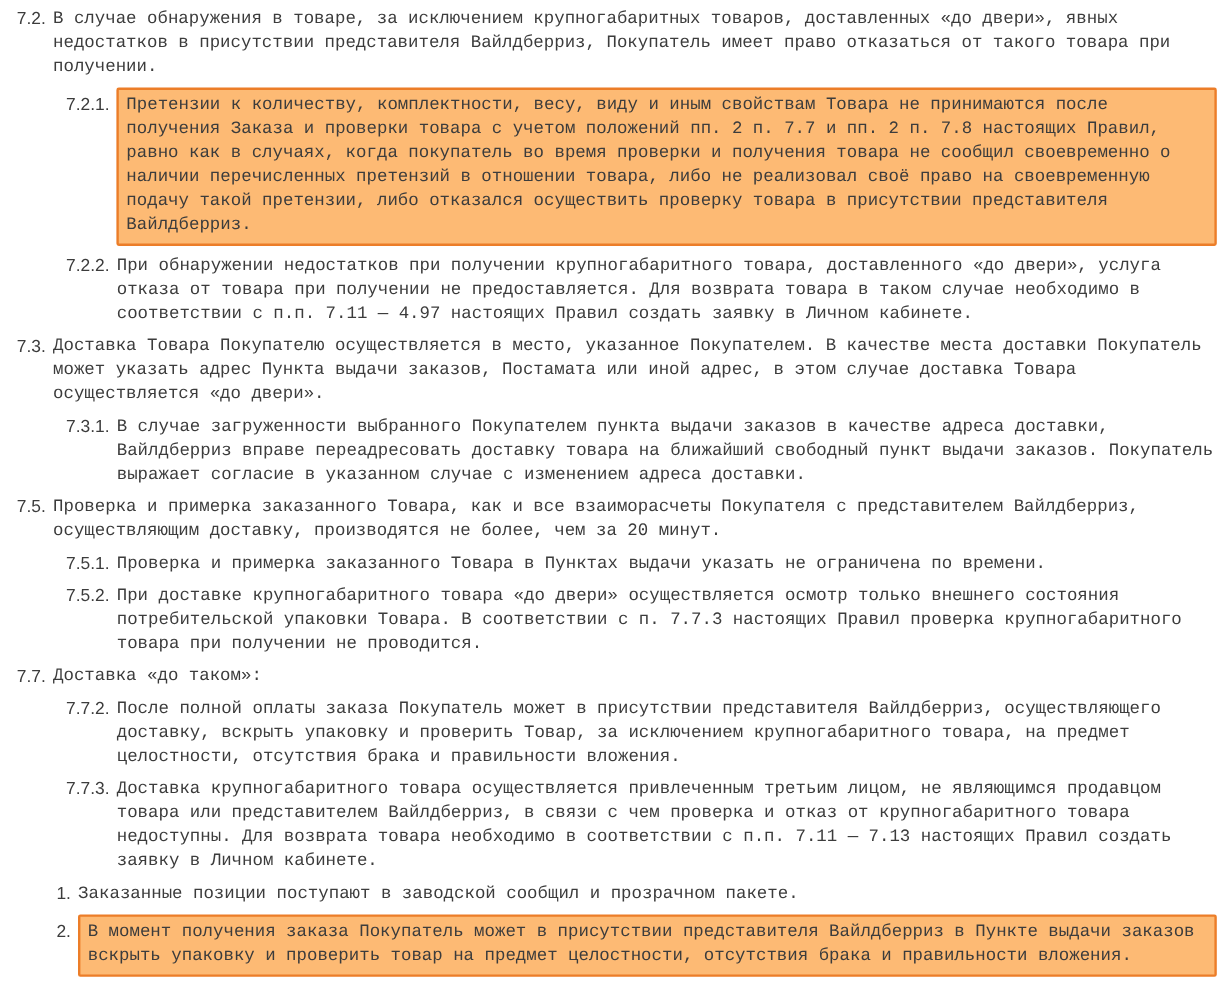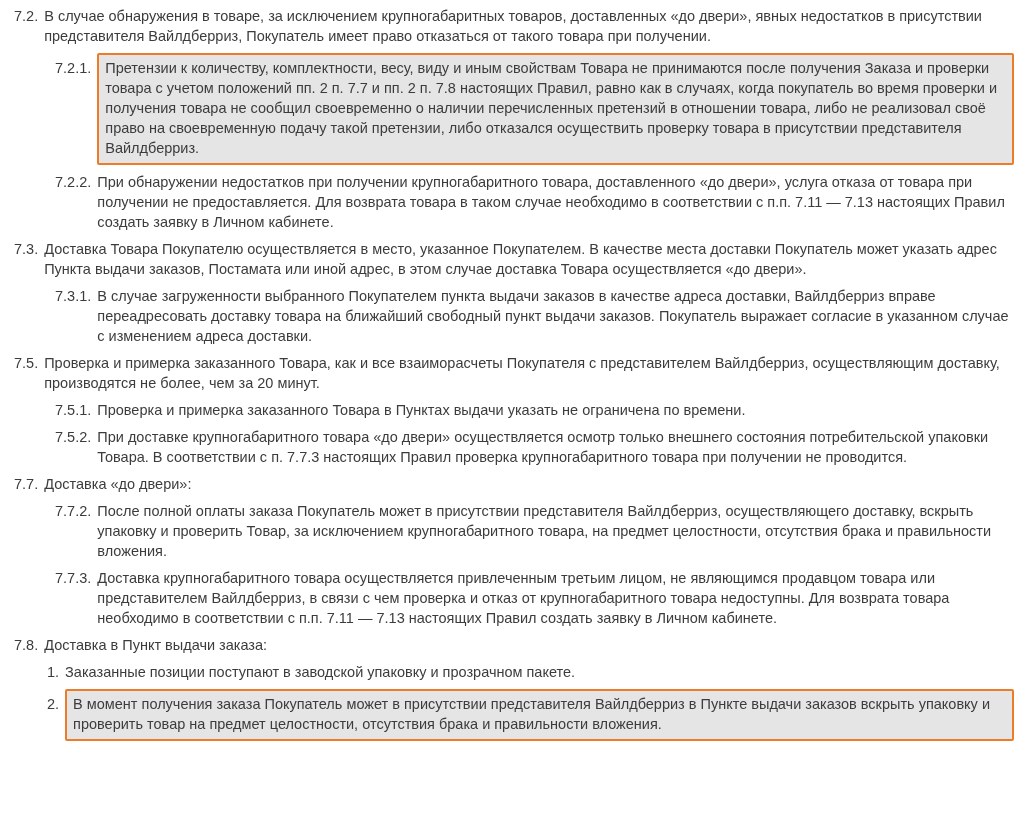--- a/index.html
+++ b/index.html
@@ -26,50 +26,51 @@
     align-items: flex-start;
     margin-bottom: 7px;
   }
   .item .num {
     white-space: nowrap;
     flex: 0 0 auto;
     margin-right: 6px;
   }
   .item .txt {
     flex: 1 1 auto;
+    font-family: Liberation Mono, monospace;
   }
   .lvl1 { margin-left: 0; }
   .lvl2 { margin-left: 41px; }
   .lst  { margin-left: 33px; }
   .txt.hl {
     border: 2px solid #ec7d28;
     border-radius: 2px;
     padding: 3px 9px 5px 6px;
-    background: #e5e5e5;
+    background: #fdba74;
   }
   .item.hl-row .num { padding-top: 5px; }
 </style>
 </head>
 <body>
 
 <div class="doc">
 
   <div class="item lvl1">
     <span class="num">7.2.</span>
     <div class="txt">В случае обнаружения в товаре, за исключением крупногабаритных товаров, доставленных «до двери», явных недостатков в присутствии представителя Вайлдберриз, Покупатель имеет право отказаться от такого товара при получении.</div>
   </div>
 
   <div class="item lvl2 hl-row">
     <span class="num">7.2.1.</span>
     <div class="txt hl">Претензии к количеству, комплектности, весу, виду и иным свойствам Товара не принимаются после получения Заказа и проверки товара с учетом положений пп. 2 п. 7.7 и пп. 2 п. 7.8 настоящих Правил, равно как в случаях, когда покупатель во время проверки и получения товара не сообщил своевременно о наличии перечисленных претензий в отношении товара, либо не реализовал своё право на своевременную подачу такой претензии, либо отказался осуществить проверку товара в присутствии представителя Вайлдберриз.</div>
   </div>
 
   <div class="item lvl2">
     <span class="num">7.2.2.</span>
-    <div class="txt">При обнаружении недостатков при получении крупногабаритного товара, доставленного «до двери», услуга отказа от товара при получении не предоставляется. Для возврата товара в таком случае необходимо в соответствии с п.п. 7.11 — 7.13 настоящих Правил создать заявку в Личном кабинете.</div>
+    <div class="txt">При обнаружении недостатков при получении крупногабаритного товара, доставленного «до двери», услуга отказа от товара при получении не предоставляется. Для возврата товара в таком случае необходимо в соответствии с п.п. 7.11 — 4.97 настоящих Правил создать заявку в Личном кабинете.</div>
   </div>
 
   <div class="item lvl1">
     <span class="num">7.3.</span>
     <div class="txt">Доставка Товара Покупателю осуществляется в место, указанное Покупателем. В качестве места доставки Покупатель может указать адрес Пункта выдачи заказов, Постамата или иной адрес, в этом случае доставка Товара осуществляется «до двери».</div>
   </div>
 
   <div class="item lvl2">
     <span class="num">7.3.1.</span>
     <div class="txt">В случае загруженности выбранного Покупателем пункта выдачи заказов в качестве адреса доставки, Вайлдберриз вправе переадресовать доставку товара на ближайший свободный пункт выдачи заказов. Покупатель выражает согласие в указанном случае с изменением адреса доставки.</div>
@@ -87,42 +88,38 @@
   </div>
 
   <div class="item lvl2">
     <span class="num">7.5.2.</span>
     <div class="txt">При доставке крупногабаритного товара «до двери» осуществляется осмотр только внешнего состояния потребительской упаковки Товара. В соответствии с п. 7.7.3 настоящих Правил проверка крупногабаритного товара при получении не проводится.</div>
   </div>
 
 
   <div class="item lvl1">
     <span class="num">7.7.</span>
-    <div class="txt">Доставка «до двери»:</div>
+    <div class="txt">Доставка «до таком»:</div>
   </div>
 
 
   <div class="item lvl2">
     <span class="num">7.7.2.</span>
     <div class="txt">После полной оплаты заказа Покупатель может в присутствии представителя Вайлдберриз, осуществляющего доставку, вскрыть упаковку и проверить Товар, за исключением крупногабаритного товара, на предмет целостности, отсутствия брака и правильности вложения.</div>
   </div>
 
   <div class="item lvl2">
     <span class="num">7.7.3.</span>
     <div class="txt">Доставка крупногабаритного товара осуществляется привлеченным третьим лицом, не являющимся продавцом товара или представителем Вайлдберриз, в связи с чем проверка и отказ от крупногабаритного товара недоступны. Для возврата товара необходимо в соответствии с п.п. 7.11 — 7.13 настоящих Правил создать заявку в Личном кабинете.</div>
   </div>
 
-  <div class="item lvl1">
-    <span class="num">7.8.</span>
-    <div class="txt">Доставка в Пункт выдачи заказа:</div>
-  </div>
 
   <div class="item lst">
     <span class="num">1.</span>
-    <div class="txt">Заказанные позиции поступают в заводской упаковку и прозрачном пакете.</div>
+    <div class="txt">Заказанные позиции поступают в заводской сообщил и прозрачном пакете.</div>
   </div>
 
   <div class="item lst hl-row">
     <span class="num">2.</span>
     <div class="txt hl">В момент получения заказа Покупатель может в присутствии представителя Вайлдберриз в Пункте выдачи заказов вскрыть упаковку и проверить товар на предмет целостности, отсутствия брака и правильности вложения.</div>
   </div>
 
 </div>
 
 </body></html>

